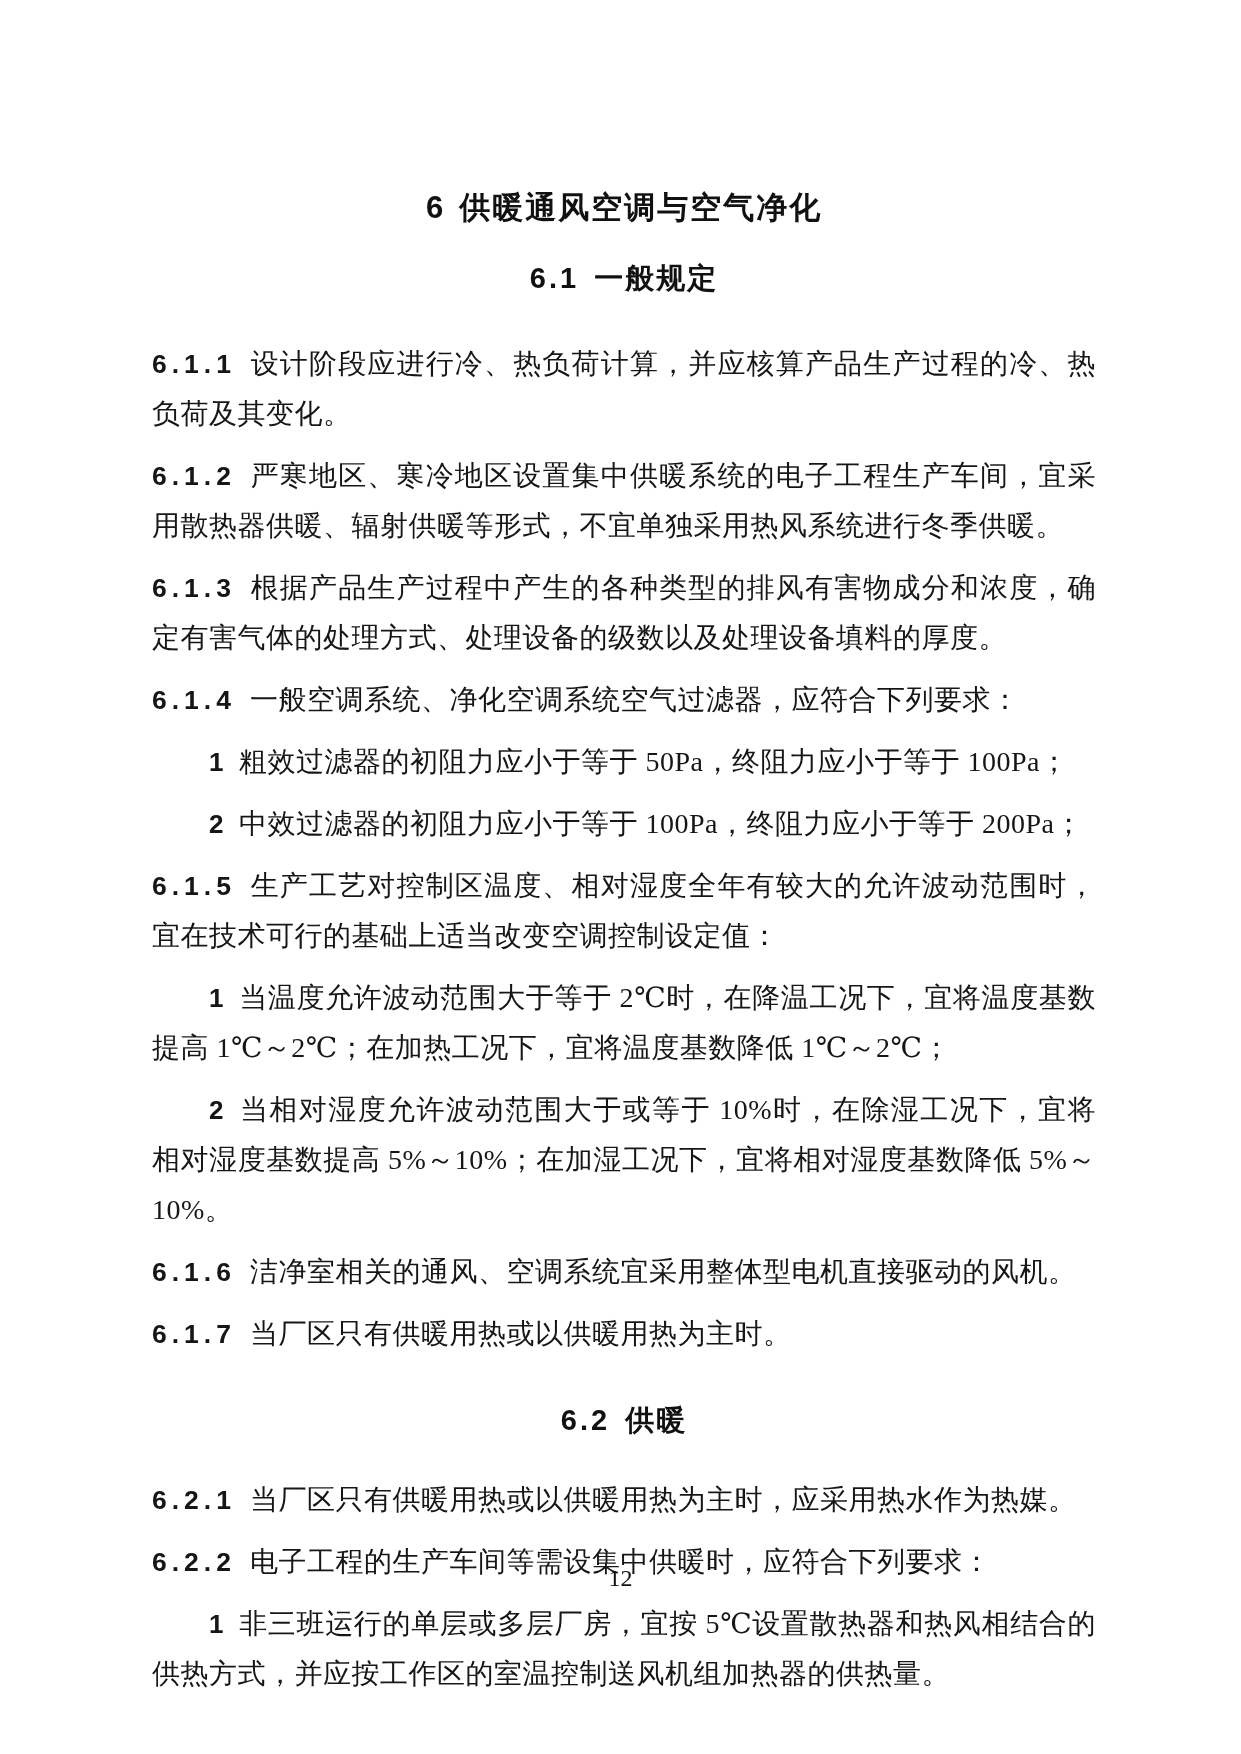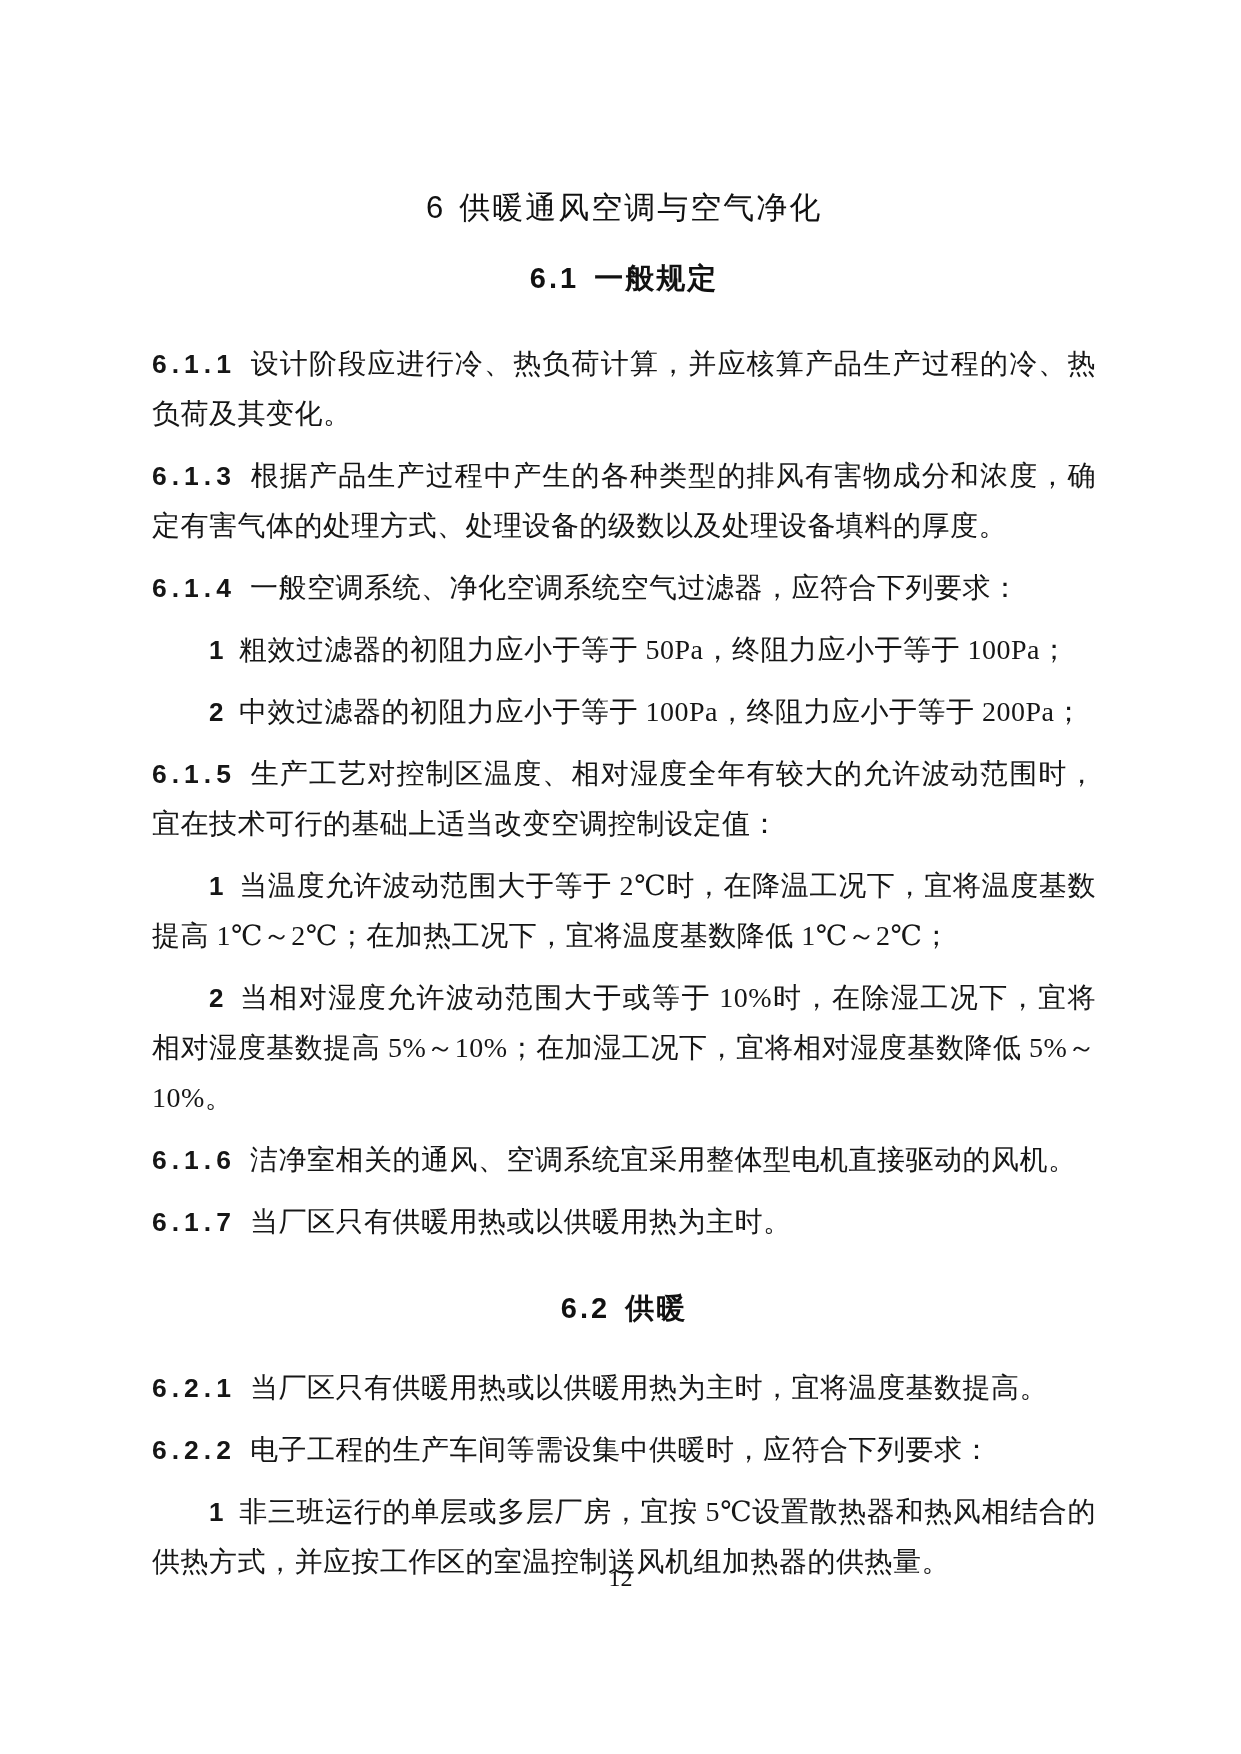--- a/index.html
+++ b/index.html
@@ -19,21 +19,21 @@
     }
     .content {
       width: 968px;
       margin-left: 140px;
       padding-top: 190px;
     }
     .chapter-title {
       margin: 0 0 36px 0;
       text-align: center;
       font-family: "Liberation Sans", "DejaVu Sans", sans-serif;
-      font-weight: normal;
+      font-weight: bold;
       font-size: 31px;
       line-height: 36px;
       letter-spacing: 2px;
       color: #111111;
     }
     .chapter-title .num {
       margin-right: 16px;
       letter-spacing: 0;
     }
     .section-heading {
@@ -95,20 +95,21 @@
 
 <div class="page">
   <div class="content">
 
     <h1 class="chapter-title"><span class="num">6</span><span>供暖通风空调与空气净化</span></h1>
 
     <h2 class="section-heading"><span class="num">6.1</span><span>一般规定</span></h2>
 
     <p class="clause"><span class="cnum">6.1.1</span><span>设计阶段应进行冷、热负荷计算，并应核算产品生产过程的冷、热负荷及其变化。</span></p>
 
+    <p class="clause"><span class="cnum">6.1.2</span><span>严寒地区、寒冷地区设置集中供暖系统的电子工程生产车间，宜采用散热器供暖、辐射供暖等形式，不宜单独采用热风系统进行冬季供暖。</span></p>
 
     <p class="clause"><span class="cnum">6.1.3</span><span>根据产品生产过程中产生的各种类型的排风有害物成分和浓度，确定有害气体的处理方式、处理设备的级数以及处理设备填料的厚度。</span></p>
 
     <p class="clause"><span class="cnum">6.1.4</span><span>一般空调系统、净化空调系统空气过滤器，应符合下列要求：</span></p>
 
     <p class="clause sub"><span class="inum">1</span><span>粗效过滤器的初阻力应小于等于 50Pa，终阻力应小于等于 100Pa；</span></p>
 
     <p class="clause sub"><span class="inum">2</span><span>中效过滤器的初阻力应小于等于 100Pa，终阻力应小于等于 200Pa；</span></p>
 
 
@@ -117,21 +118,21 @@
     <p class="clause sub"><span class="inum">1</span><span>当温度允许波动范围大于等于 2℃时，在降温工况下，宜将温度基数提高 1℃～2℃；在加热工况下，宜将温度基数降低 1℃～2℃；</span></p>
 
     <p class="clause sub"><span class="inum">2</span><span>当相对湿度允许波动范围大于或等于 10%时，在除湿工况下，宜将相对湿度基数提高 5%～10%；在加湿工况下，宜将相对湿度基数降低 5%～10%。</span></p>
 
     <p class="clause"><span class="cnum">6.1.6</span><span>洁净室相关的通风、空调系统宜采用整体型电机直接驱动的风机。</span></p>
 
     <p class="clause"><span class="cnum">6.1.7</span><span>当厂区只有供暖用热或以供暖用热为主时。</span></p>
 
     <h2 class="section-heading second"><span class="num">6.2</span><span>供暖</span></h2>
 
-    <p class="clause"><span class="cnum">6.2.1</span><span>当厂区只有供暖用热或以供暖用热为主时，宜将温度基数提高。</span></p>
+    <p class="clause"><span class="cnum">6.2.1</span><span>当厂区只有供暖用热或以供暖用热为主时，应采用热水作为热媒。</span></p>
 
     <p class="clause"><span class="cnum">6.2.2</span><span>电子工程的生产车间等需设集中供暖时，应符合下列要求：</span></p>
 
     <p class="clause sub"><span class="inum">1</span><span>非三班运行的单层或多层厂房，宜按 5℃设置散热器和热风相结合的供热方式，并应按工作区的室温控制送风机组加热器的供热量。</span></p>
 
   </div>
 
   <div class="pagenum">12</div>
 </div>
 

